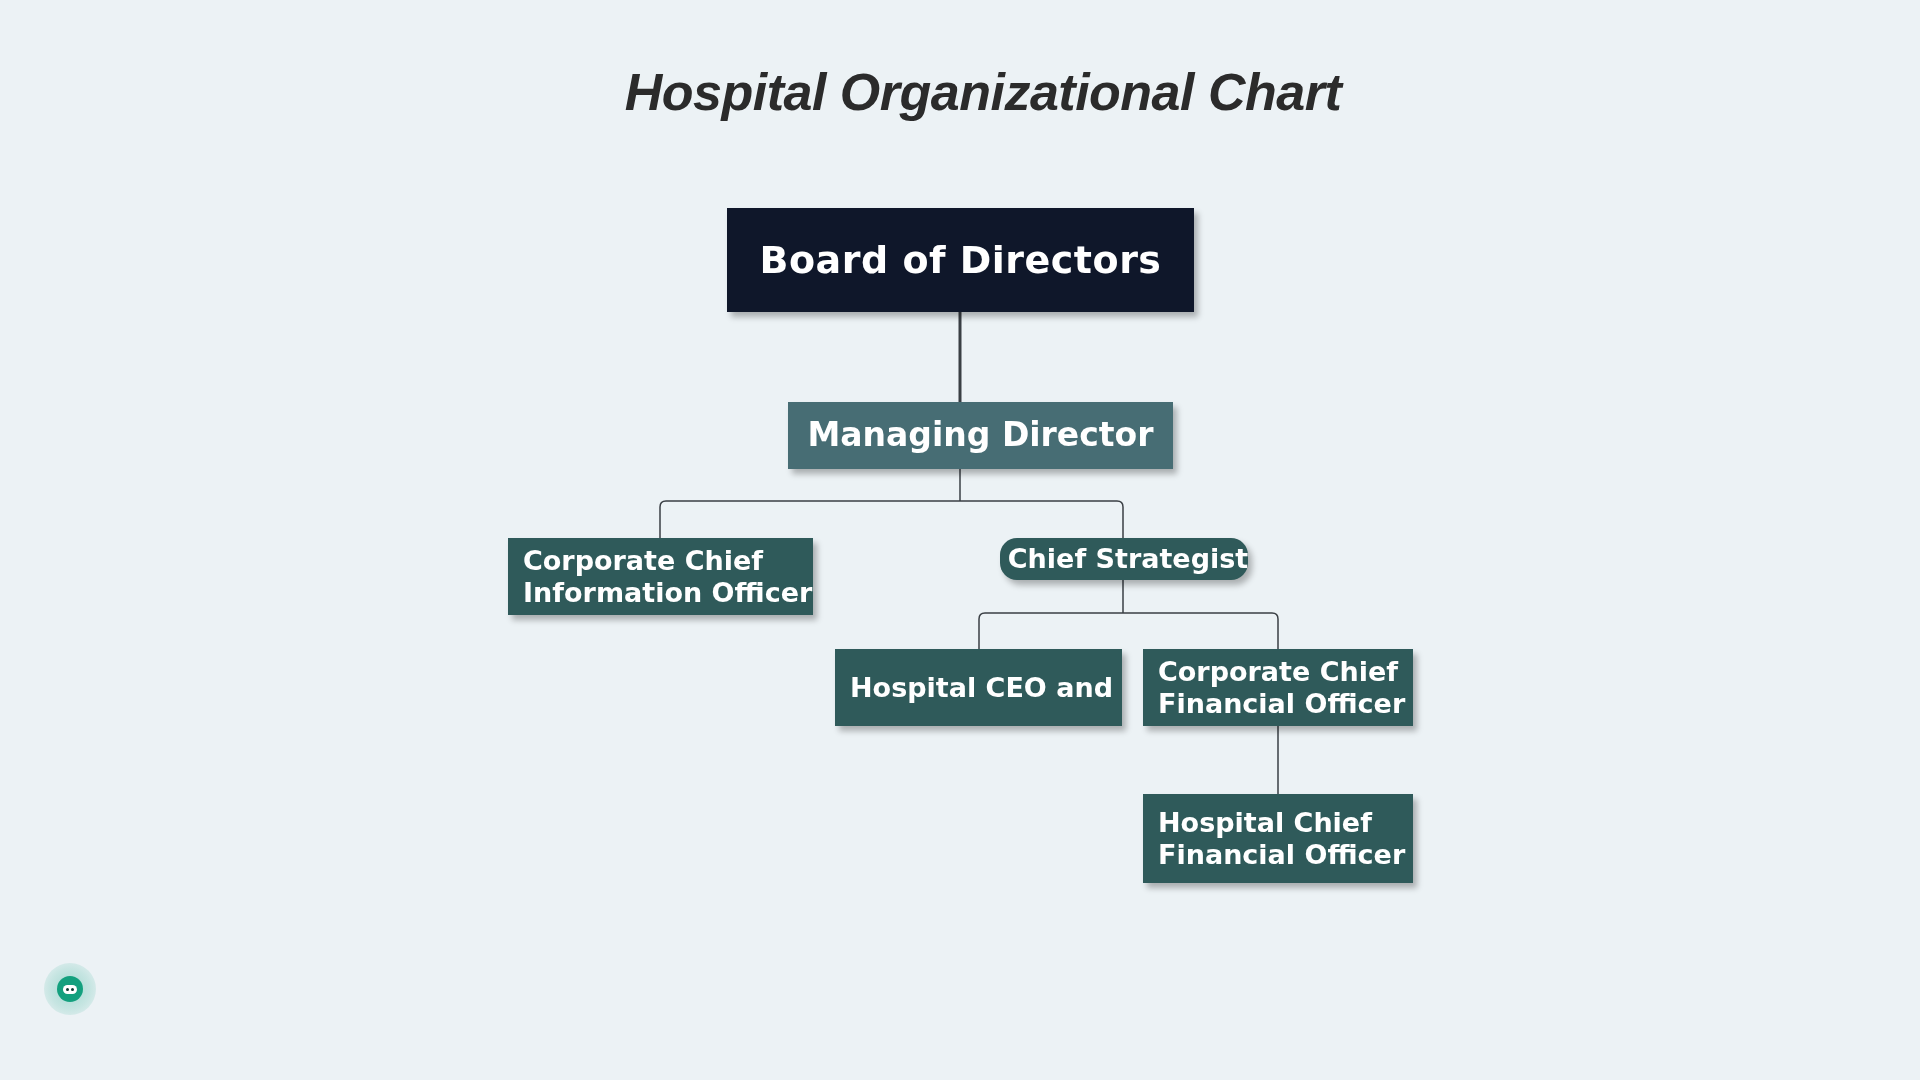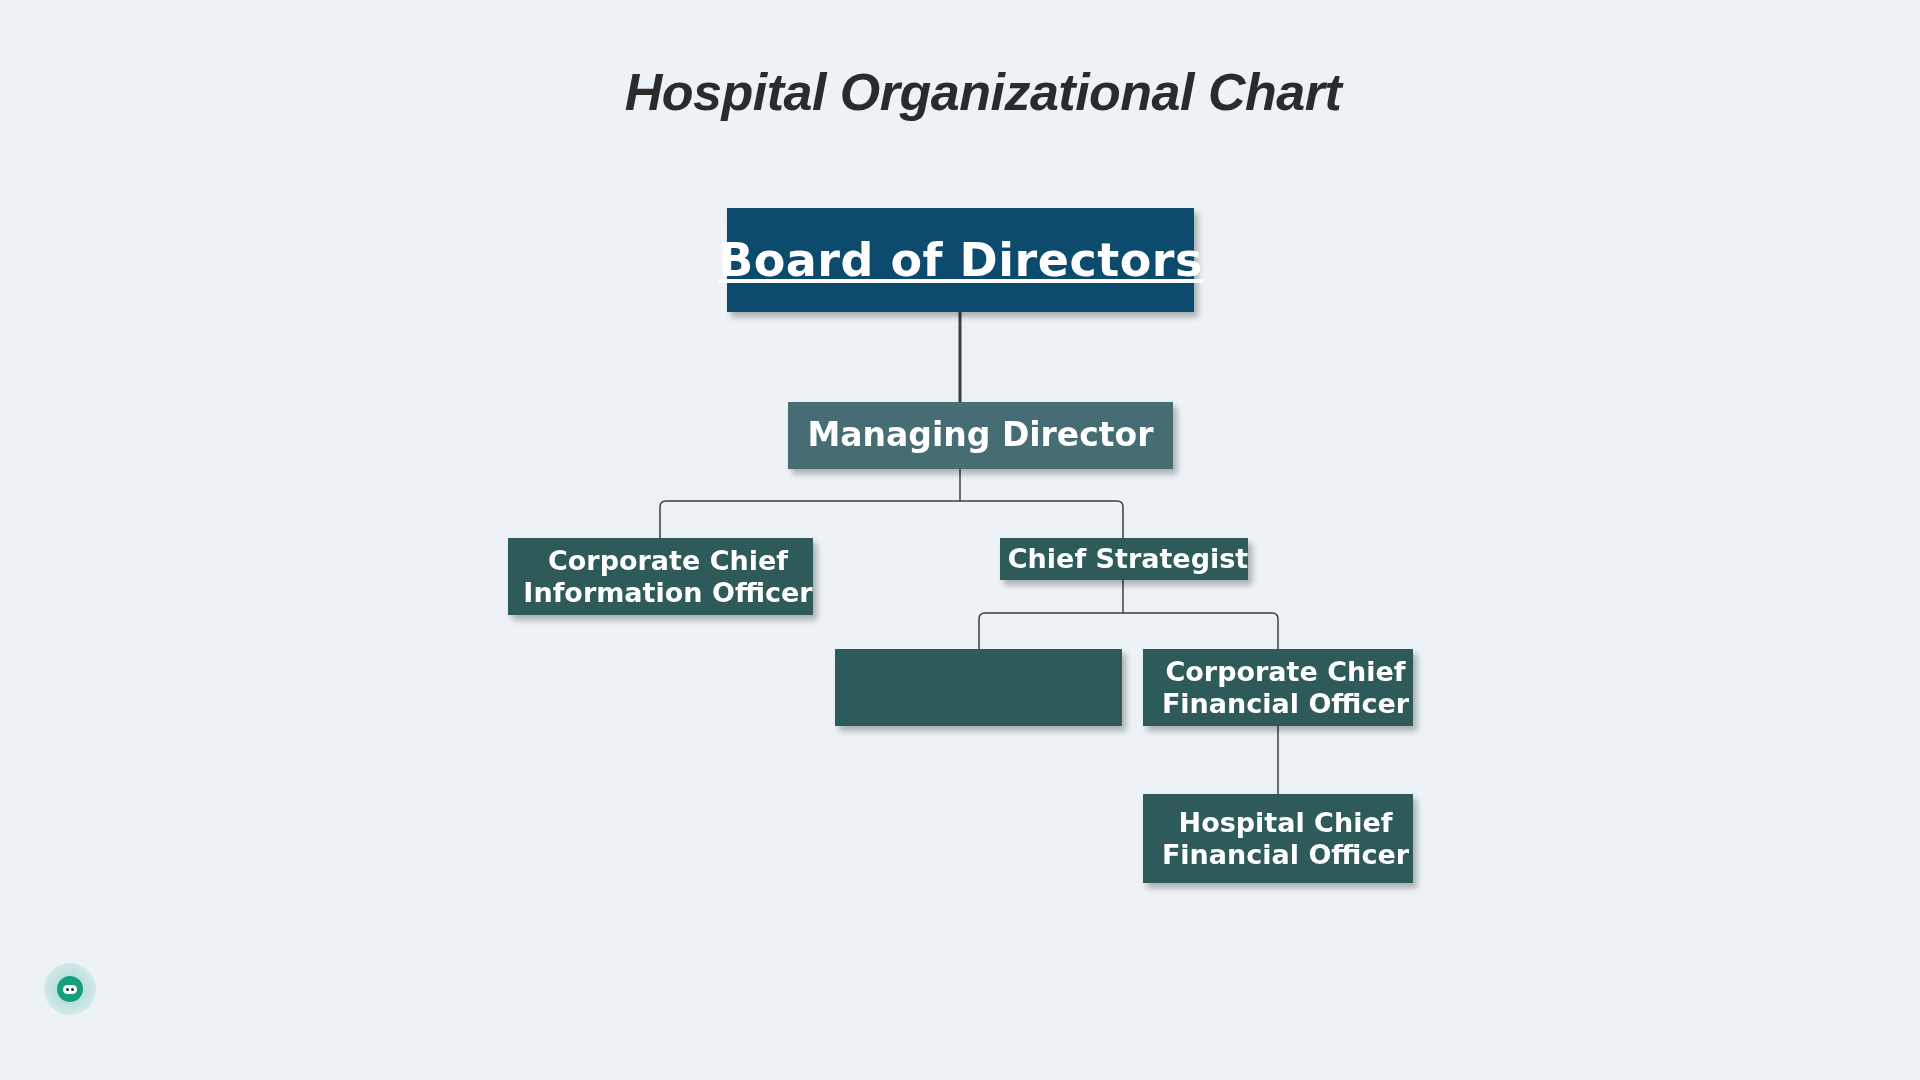--- a/index.html
+++ b/index.html
@@ -13,30 +13,29 @@
       font-family:"Liberation Sans", sans-serif;
       font-weight:bold; font-style:italic; font-size:52px; color:#2b2b2b;
       letter-spacing:-0.5px;
     }
     .node {
       position:absolute; box-sizing:border-box; color:#ffffff;
       font-family:"DejaVu Sans", sans-serif; font-weight:bold;
       box-shadow:4px 5px 6px rgba(0,0,0,0.28);
       display:flex; flex-direction:column; justify-content:center;
       line-height:1.18;
-      align-items:center;
     }
     .node span { display:block; white-space:nowrap; }
-    .n-board { left:727px; top:208px; width:467px; height:104px; background:#0c4a6e;
-      align-items:center; font-size:46px; letter-spacing:0.5px;text-decoration:underline; }
+    .n-board { left:727px; top:208px; width:467px; height:104px; background:#0f172a;
+      align-items:center; font-size:38px; letter-spacing:0.5px; }
     .n-md { left:768px; top:402px; width:385px; height:67px; background:#476d74;
       align-items:center; font-size:33px;margin-left:20px; }
     .n-small { background:#2f5a5a; font-size:27px; padding-left:15px; }
     .n-ccio { left:508px; top:538px; width:305px; height:77px; }
-    .n-cs { left:1000px; top:538px; width:248px; height:42px; align-items:center; padding-left:8px; }
+    .n-cs { left:1000px; top:538px; width:248px; height:42px; align-items:center; padding-left:8px;border-radius:17px; }
     .n-ceo { left:835px; top:649px; width:287px; height:77px; }
     .n-ccfo { left:1143px; top:649px; width:270px; height:77px; }
     .n-hcfo { left:1143px; top:794px; width:270px; height:89px; }
     svg.lines { position:absolute; left:0; top:0; width:1920px; height:1080px; }
     .bot {
       position:absolute; left:44px; top:963px; width:52px; height:52px; border-radius:50%;
       background:radial-gradient(circle, rgba(30,170,140,0.35) 0%, rgba(30,170,140,0.18) 55%, rgba(30,170,140,0) 100%);
       display:flex; align-items:center; justify-content:center; cursor:pointer;
     }
     .bot-inner {
@@ -83,20 +82,21 @@
 <div class="node n-small n-ccio">
   <span>Corporate Chief</span>
   <span>Information Officer</span>
 </div>
 
 <div class="node n-small n-cs">
   <span>Chief Strategist</span>
 </div>
 
 <div class="node n-small n-ceo">
+  <span>Hospital CEO and</span>
 </div>
 
 <div class="node n-small n-ccfo">
   <span>Corporate Chief</span>
   <span>Financial Officer</span>
 </div>
 
 <div class="node n-small n-hcfo">
   <span>Hospital Chief</span>
   <span>Financial Officer</span>

